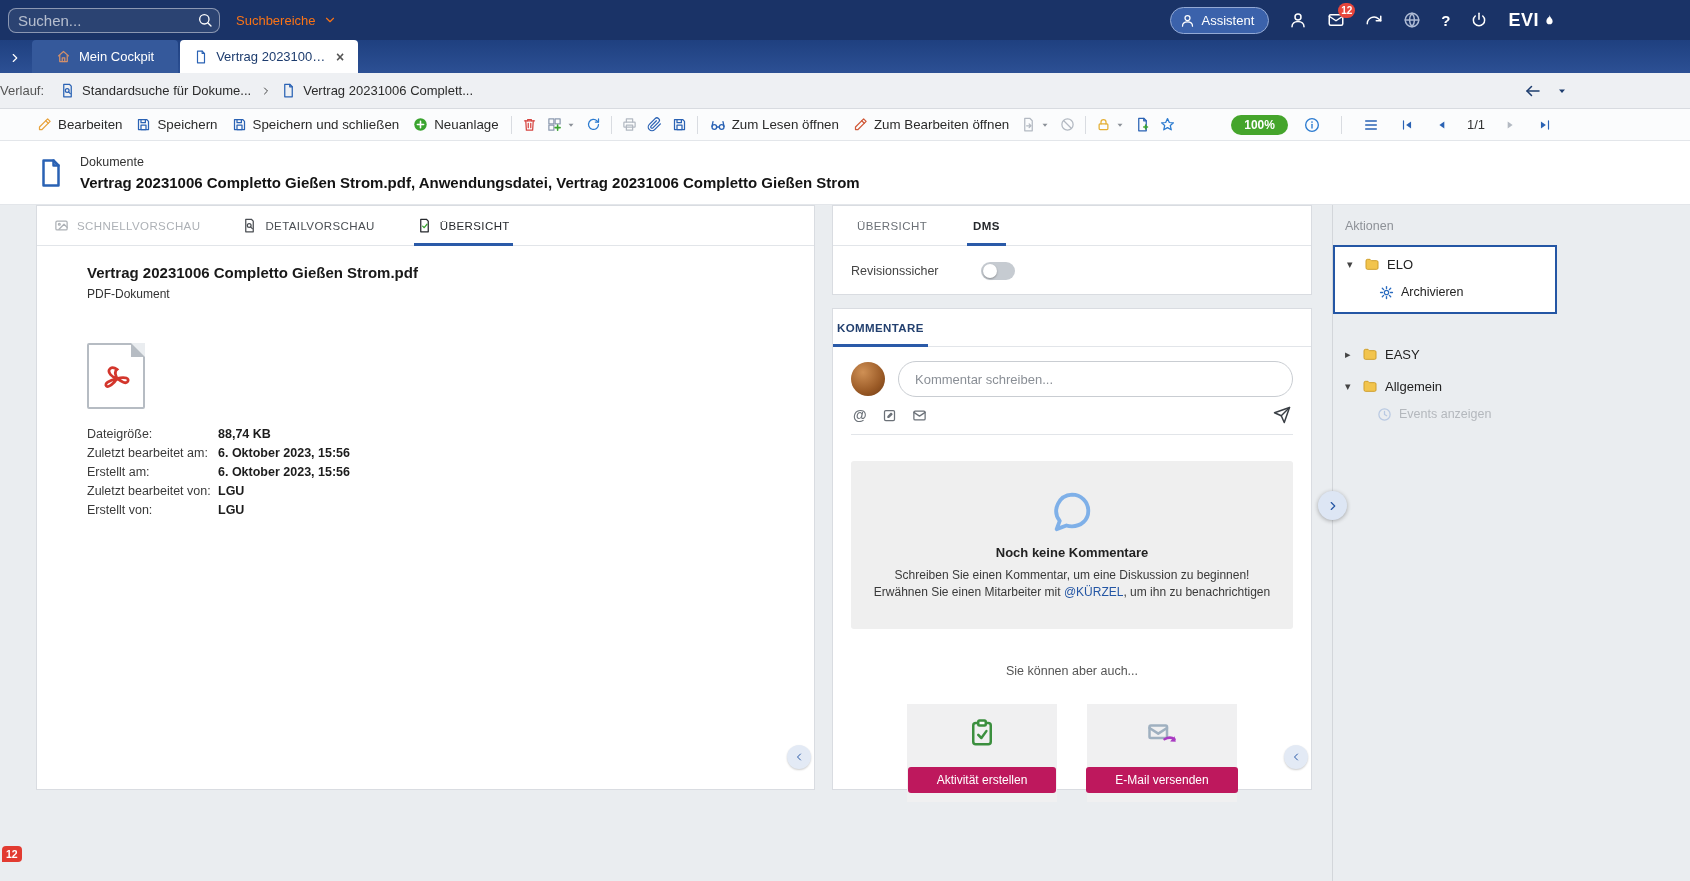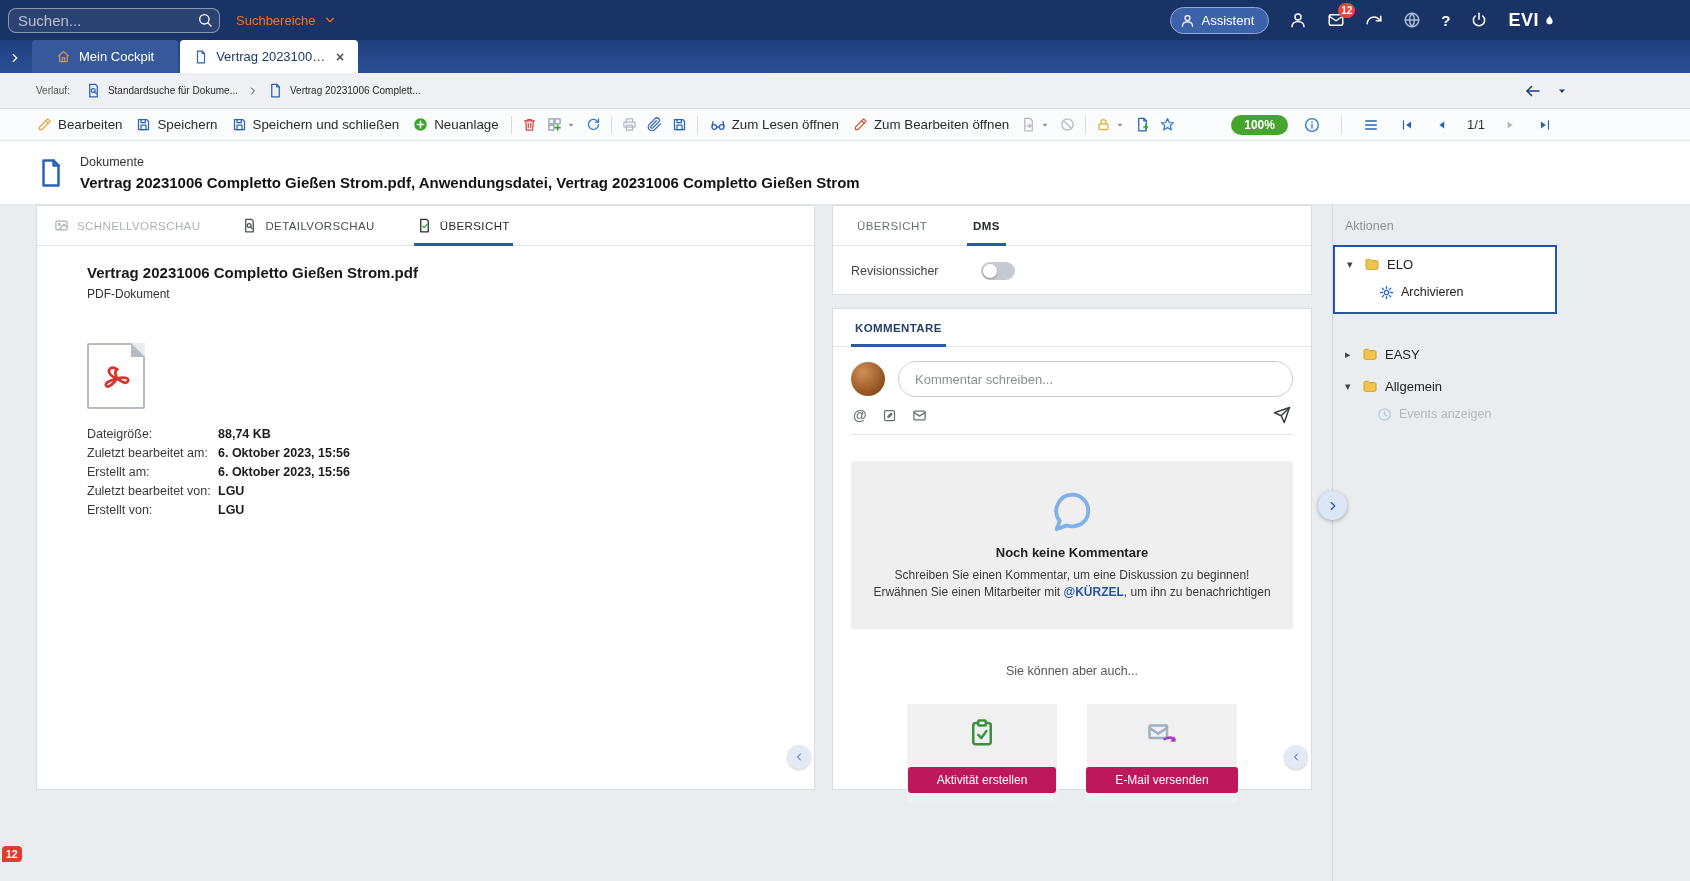--- a/index.html
+++ b/index.html
@@ -29,21 +29,21 @@
   
   .tabrow{height:33px;background:linear-gradient(180deg,#1f4080,#2c5094);display:flex;align-items:flex-end;padding-left:6px}
   .tabrow-chev{color:#fff;margin:0 10px 8px 2px;display:flex}
   .tab{height:33px;display:flex;align-items:center;gap:8px;padding:0 14px;font-size:13px;border-radius:4px 4px 0 0}
   .tab.cockpit{background:#35599b;color:#fff;padding:0 24px;margin-right:2px}
   .tab.doc{background:#fff;color:#1d3c6e;width:178px}
   .tab.doc .lbl{flex:1;white-space:nowrap;overflow:hidden;text-overflow:ellipsis}
   .tab-close{color:#555;font-size:14px;font-weight:bold;line-height:1}
 
   
-  .crumbrow{height:36px;background:#eef0f3;border-bottom:1px solid #d8dbe0;display:flex;align-items:center;padding-left:36px;font-size:10px;color:#333}
+  .crumbrow{height:36px;background:#eef0f3;border-bottom:1px solid #d8dbe0;display:flex;align-items:center;font-size:13px;color:#333}
   .crumb-label{color:#555;margin-right:16px}
   .crumb{display:flex;align-items:center;gap:7px;color:#2b2b2b}
   .crumb .ic{color:#2a62b4}
   .crumb-sep{color:#444;margin:0 9px;display:flex}
   .crumb-right{display:flex;align-items:center;gap:14px;margin:0 122px 0 auto;color:#1d3c6e}
 
   
   .toolbar{height:32px;background:#fbfcfd;border-bottom:1px solid #e3e6ea;display:flex;align-items:center;padding-left:30px;font-size:13px;color:#2b2b2b}
   .tbtn{display:flex;align-items:center;gap:6px;height:26px;padding:0 7px;border-radius:3px;white-space:nowrap}
   .tbtn.icon-only{padding:0 5px}
@@ -91,35 +91,35 @@
   
   .dms-tabs{display:flex;height:40px;border-bottom:1px solid #e2e5e9;padding-left:18px;gap:34px;align-items:stretch}
   .dms-tab{display:flex;align-items:center;font-size:11.5px;letter-spacing:.4px;color:#6b7076;position:relative;padding:0 6px}
   .dms-tab.active{color:#26292d;font-weight:bold}
   .dms-tab.active::after{content:"";position:absolute;left:0;right:0;bottom:-1px;height:3px;background:#2a5aa8}
   .rev-row{height:49px;display:flex;align-items:center;padding-left:18px;font-size:12.5px;color:#444}
   .toggle{width:34px;height:18px;border-radius:9px;background:#c6cbd1;margin-left:42px;position:relative}
   .toggle .knob{position:absolute;left:2px;top:2px;width:14px;height:14px;border-radius:50%;background:#fff;box-shadow:0 1px 2px rgba(0,0,0,.3)}
 
   
-  .cm-tabs{display:flex;height:38px;border-bottom:1px solid #e2e5e9;padding-left:18px;align-items:stretch}
+  .cm-tabs{display:flex;height:38px;border-bottom:1px solid #e2e5e9;align-items:stretch}
   .cm-tab{display:flex;align-items:center;font-size:11.5px;letter-spacing:.4px;font-weight:bold;color:#23406f;position:relative;padding:0 4px}
   .cm-tab::after{content:"";position:absolute;left:0;right:0;bottom:-1px;height:3px;background:#2a5aa8}
   .compose{display:flex;align-items:center;gap:13px;padding:14px 18px 0}
   .avatar{width:34px;height:34px;border-radius:50%;background:radial-gradient(circle at 35% 30%,#cf9055,#9a5a26 60%,#6e3a12);flex:none}
   .comment-input{flex:1;height:36px;border:1px solid #c9cdd2;border-radius:18px;padding:0 16px;font-size:13px;color:#333;outline:none;font-family:inherit}
   .comment-input::placeholder{color:#8a8f96}
   .compose-tools{display:flex;align-items:center;gap:15px;margin:0 18px;padding:9px 2px 10px;border-bottom:1px solid #e2e5e9;color:#6b7178}
   .compose-tools .at{font-size:14px;font-weight:bold}
   .compose-tools .send{color:#3a3f45}
   .empty-box{margin:26px 18px 0;background:#efefef;border-radius:3px;text-align:center;padding:26px 20px 28px}
   .empty-box .bubble{color:#7fb0e8}
   .empty-title{font-size:13px;font-weight:bold;color:#222;margin-top:12px}
   .empty-text{font-size:12px;color:#3a3a3a;line-height:17px;max-width:432px;margin:7px auto 0}
-  .mention{color:#2456a4;font-weight:bold}
+  .mention{color:#2456a4;font-weight:normal}
   .also-text{text-align:center;font-size:12.5px;color:#555;margin-top:35px}
   .quick-actions{display:flex;justify-content:center;gap:30px;margin-top:26px}
   .qa-card{width:150px;height:98px;background:#f0f0f1;display:flex;flex-direction:column;align-items:center;justify-content:flex-end;padding-bottom:9px}
   .qa-ic{margin-bottom:auto;margin-top:14px}
   .qa-green{color:#3b8f3e}
   .qa-btn{background:#be185d;color:#fff;font-size:12px;padding:6px 29px;border-radius:3px;white-space:nowrap}
 
   
   .ac-title{font-size:12.5px;color:#8d9197;margin:6px 0 12px 12px}
   .ac-selected{width:224px;border:2px solid #2456a4;background:#fff;padding:3px 0 6px}

